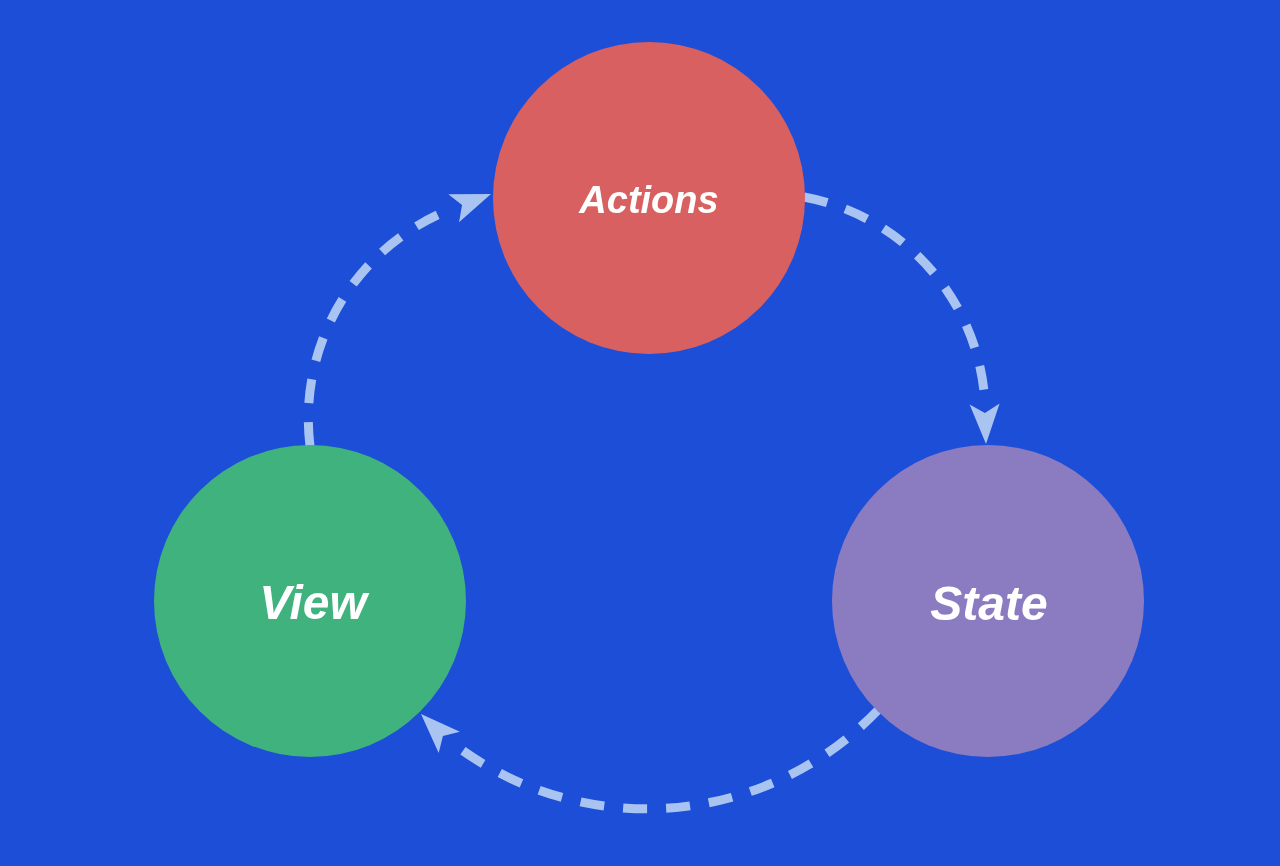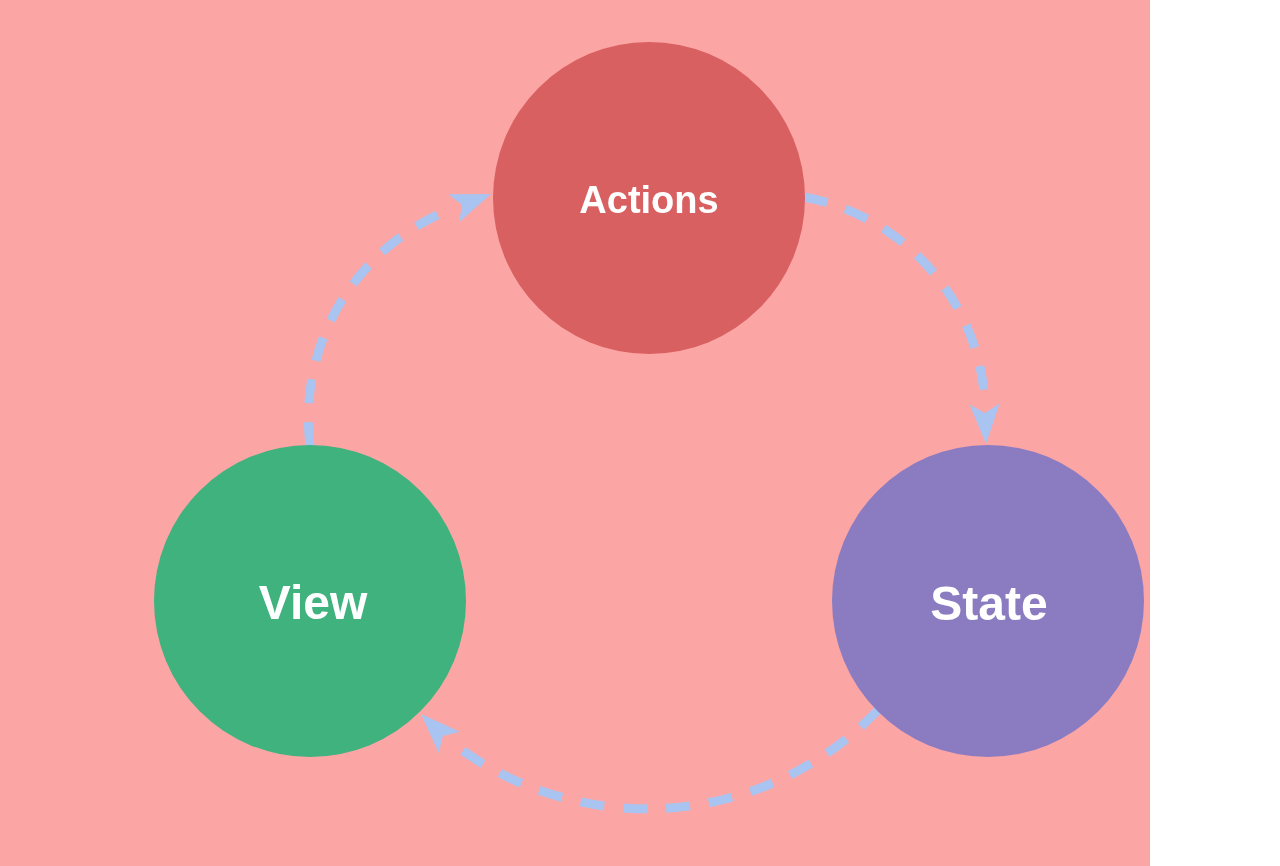--- a/index.html
+++ b/index.html
@@ -5,23 +5,24 @@
   * { margin: 0; padding: 0; box-sizing: border-box; }
   html, body { background: #ffffff; }
   body {
     width: 1280px;
     height: 866px;
     overflow: hidden;
     font-family: "Liberation Sans", "DejaVu Sans", sans-serif;
   }
   .stage {
     position: relative;
-    width: 1150px;
+    width: 1280px;
     height: 866px;
-    background: #fca5a5;
+    background: #1d4ed8;
+    font-style: italic;
   }
   svg { display: block; }
   .arc {
     fill: none;
     stroke-width: 9;
     stroke-dasharray: 24 19;
     stroke-linecap: butt;
   }
   .label {
     font-family: "Liberation Sans", "DejaVu Sans", sans-serif;

